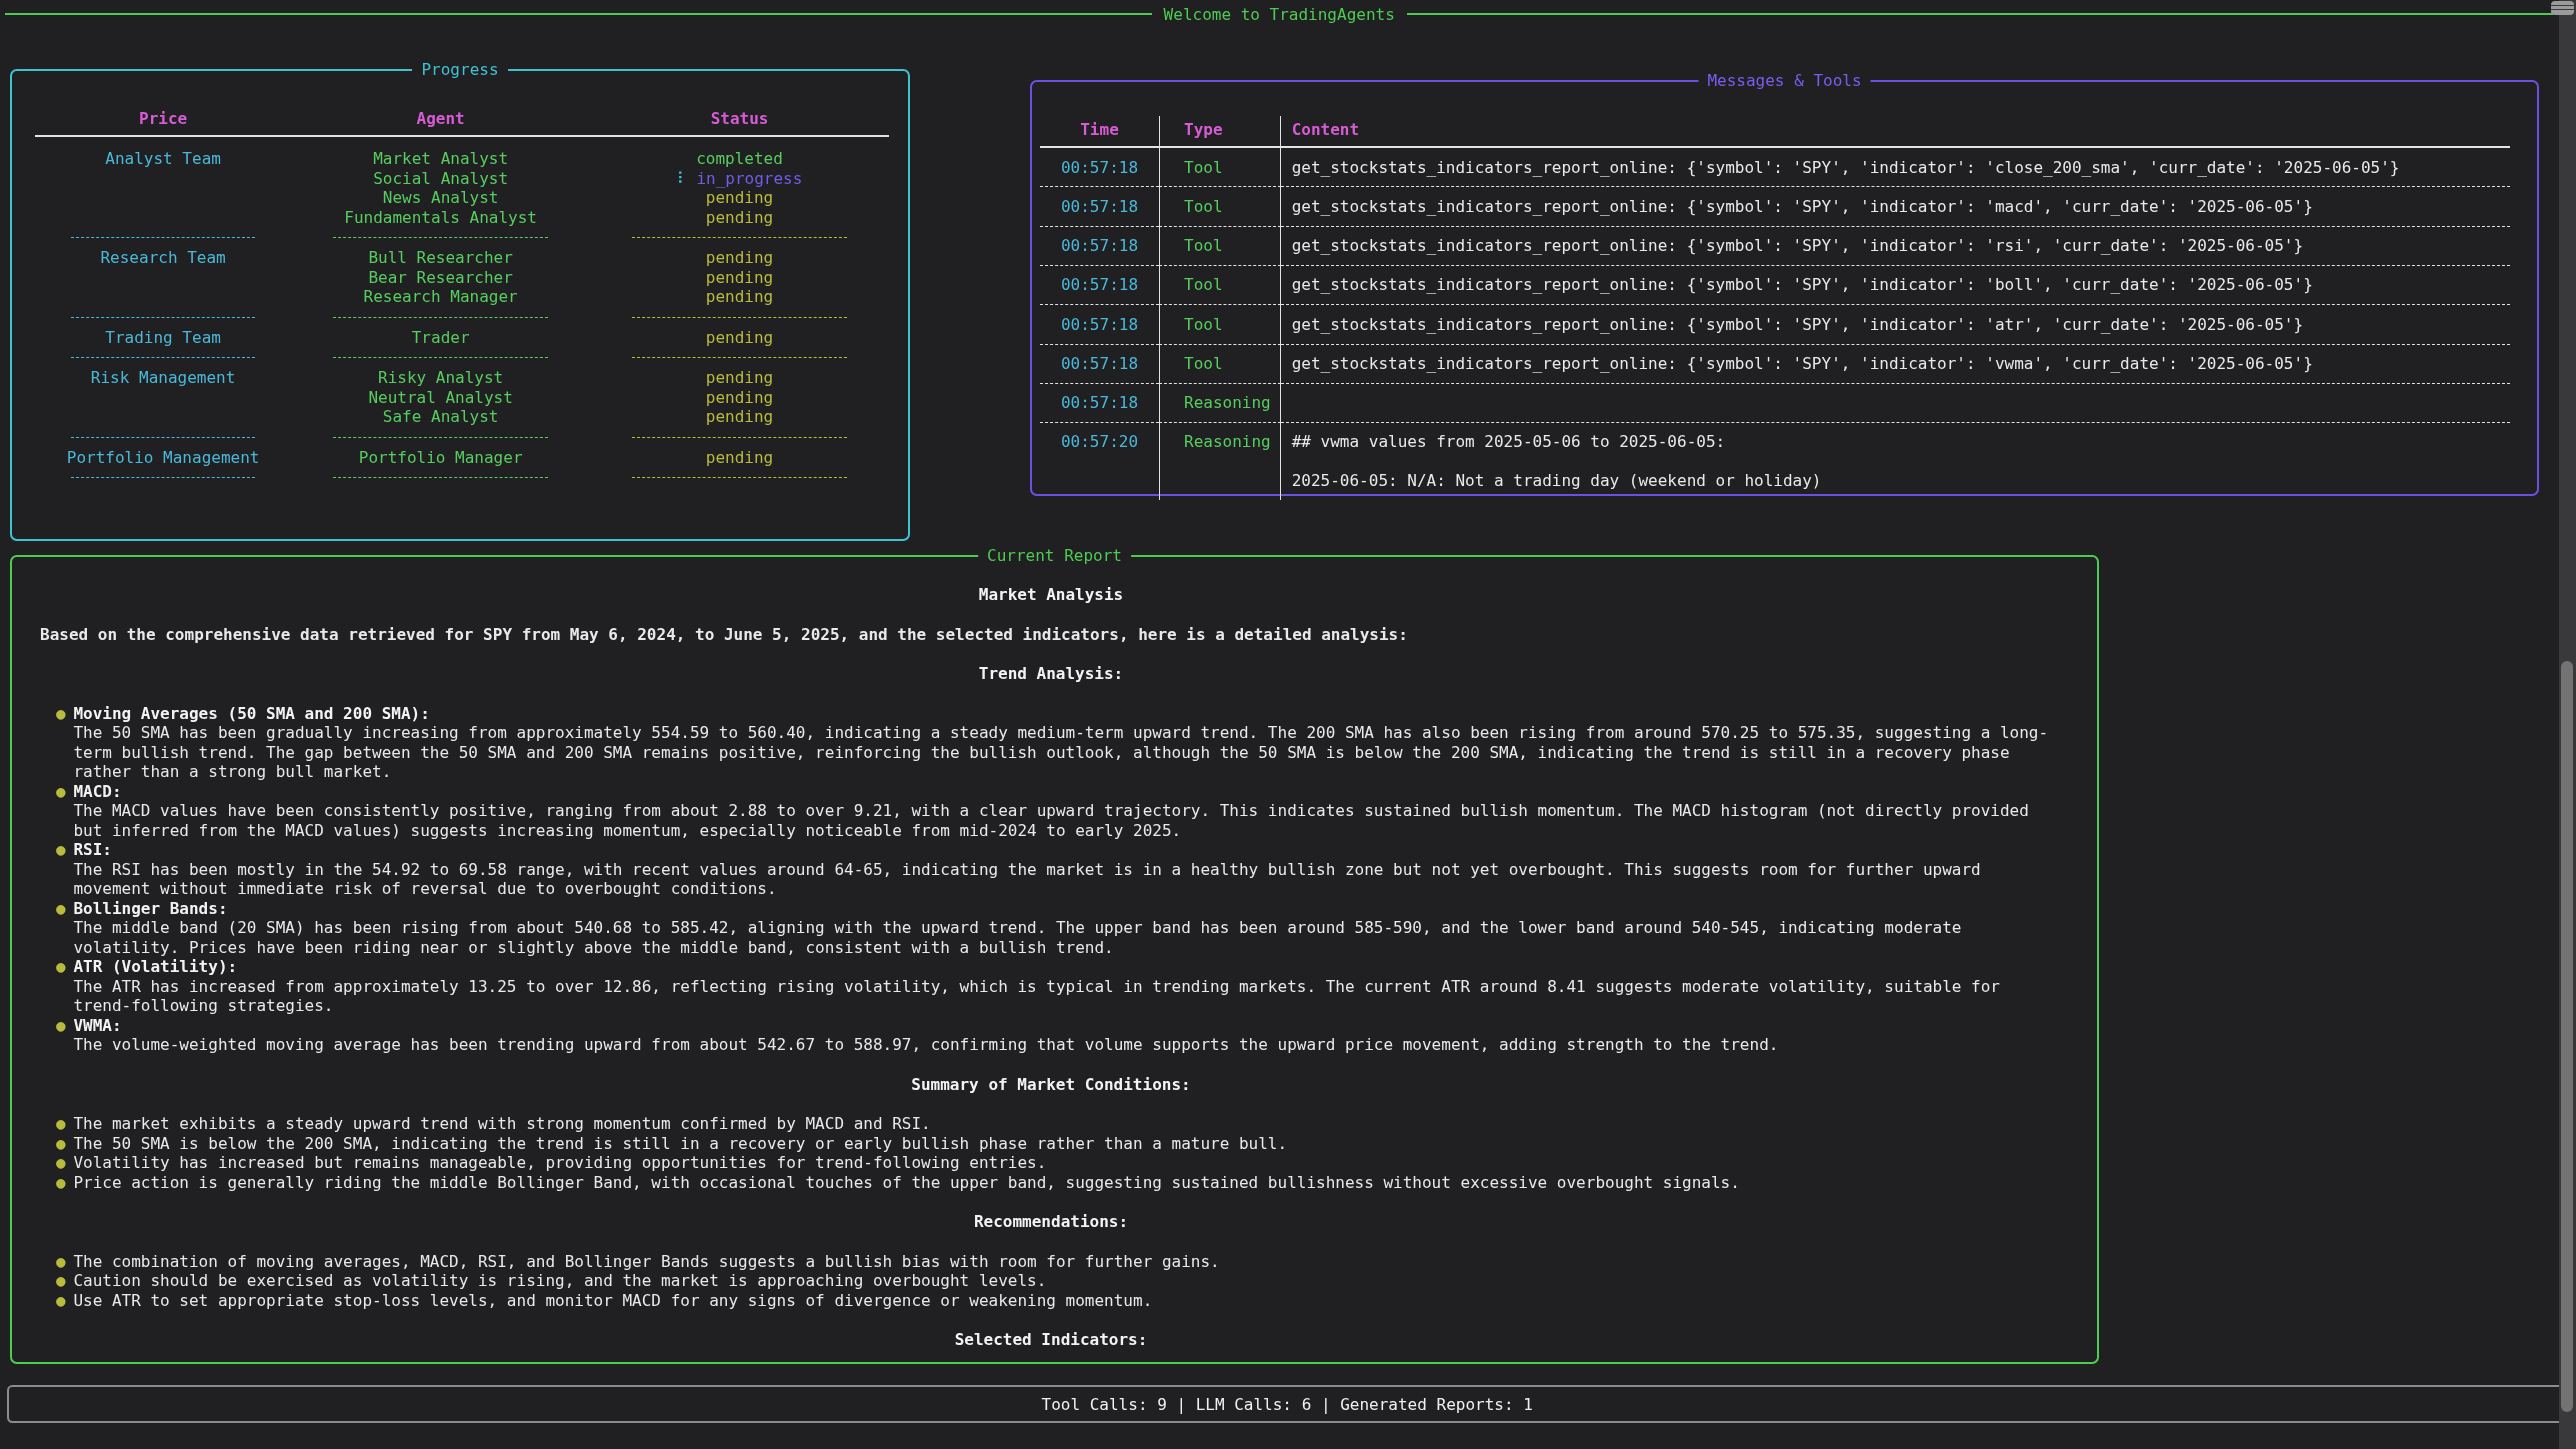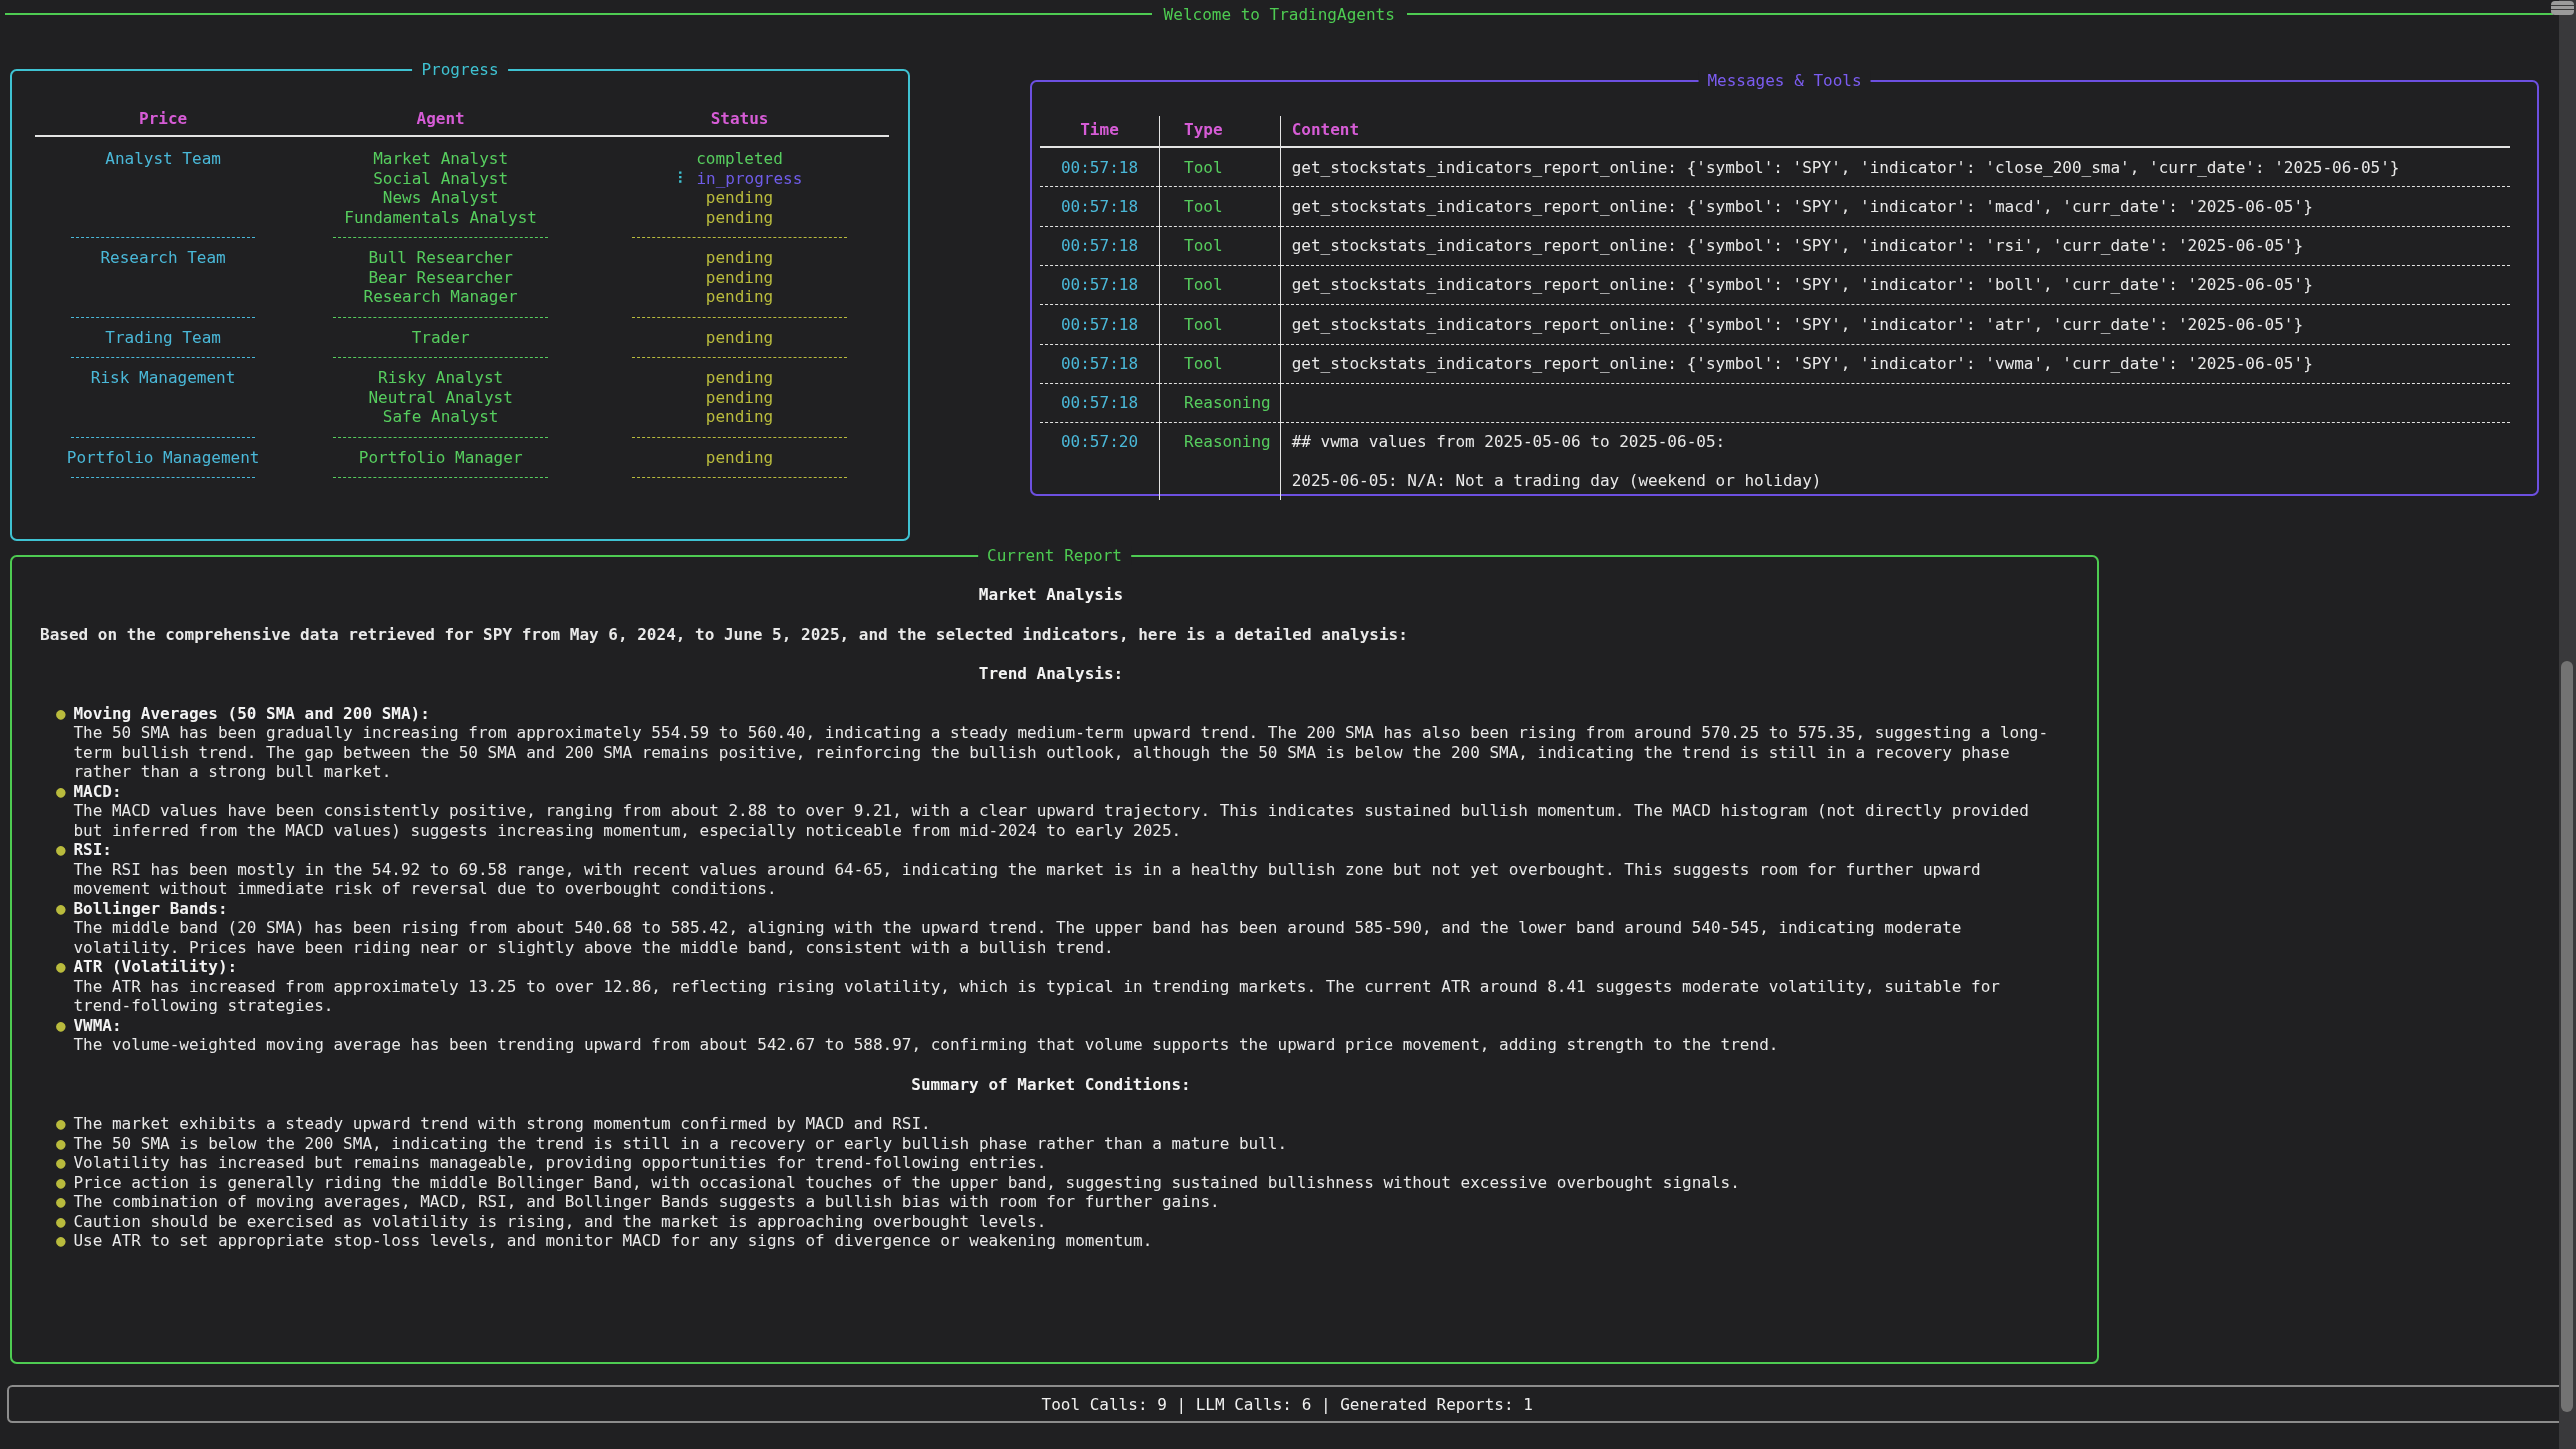--- a/index.html
+++ b/index.html
@@ -268,32 +268,34 @@
           <div class="rp-btxt">The 50 SMA is below the 200 SMA, indicating the trend is still in a recovery or early bullish phase rather than a mature bull.</div>
         </div>
         <div class="rp-bullet">
           <div class="rp-dot">●</div>
           <div class="rp-btxt">Volatility has increased but remains manageable, providing opportunities for trend-following entries.</div>
         </div>
         <div class="rp-bullet">
           <div class="rp-dot">●</div>
           <div class="rp-btxt">Price action is generally riding the middle Bollinger Band, with occasional touches of the upper band, suggesting sustained bullishness without excessive overbought signals.</div>
         </div>
+        <div class="rp-h">Recommendations:</div>
         <div class="rp-bullet">
           <div class="rp-dot">●</div>
           <div class="rp-btxt">The combination of moving averages, MACD, RSI, and Bollinger Bands suggests a bullish bias with room for further gains.</div>
         </div>
         <div class="rp-bullet">
           <div class="rp-dot">●</div>
           <div class="rp-btxt">Caution should be exercised as volatility is rising, and the market is approaching overbought levels.</div>
         </div>
         <div class="rp-bullet">
           <div class="rp-dot">●</div>
           <div class="rp-btxt">Use ATR to set appropriate stop-loss levels, and monitor MACD for any signs of divergence or weakening momentum.</div>
         </div>
+        <div class="rp-h">Selected Indicators:</div>
       </div>
   </div>
 </div>
 
 <div id="statusbar">Tool Calls: 9 | LLM Calls: 6 | Generated Reports: 1</div>
 
 <div id="scroll-track"></div>
 <div id="scroll-thumb"></div>
 <div id="scroll-grip"></div>
 

